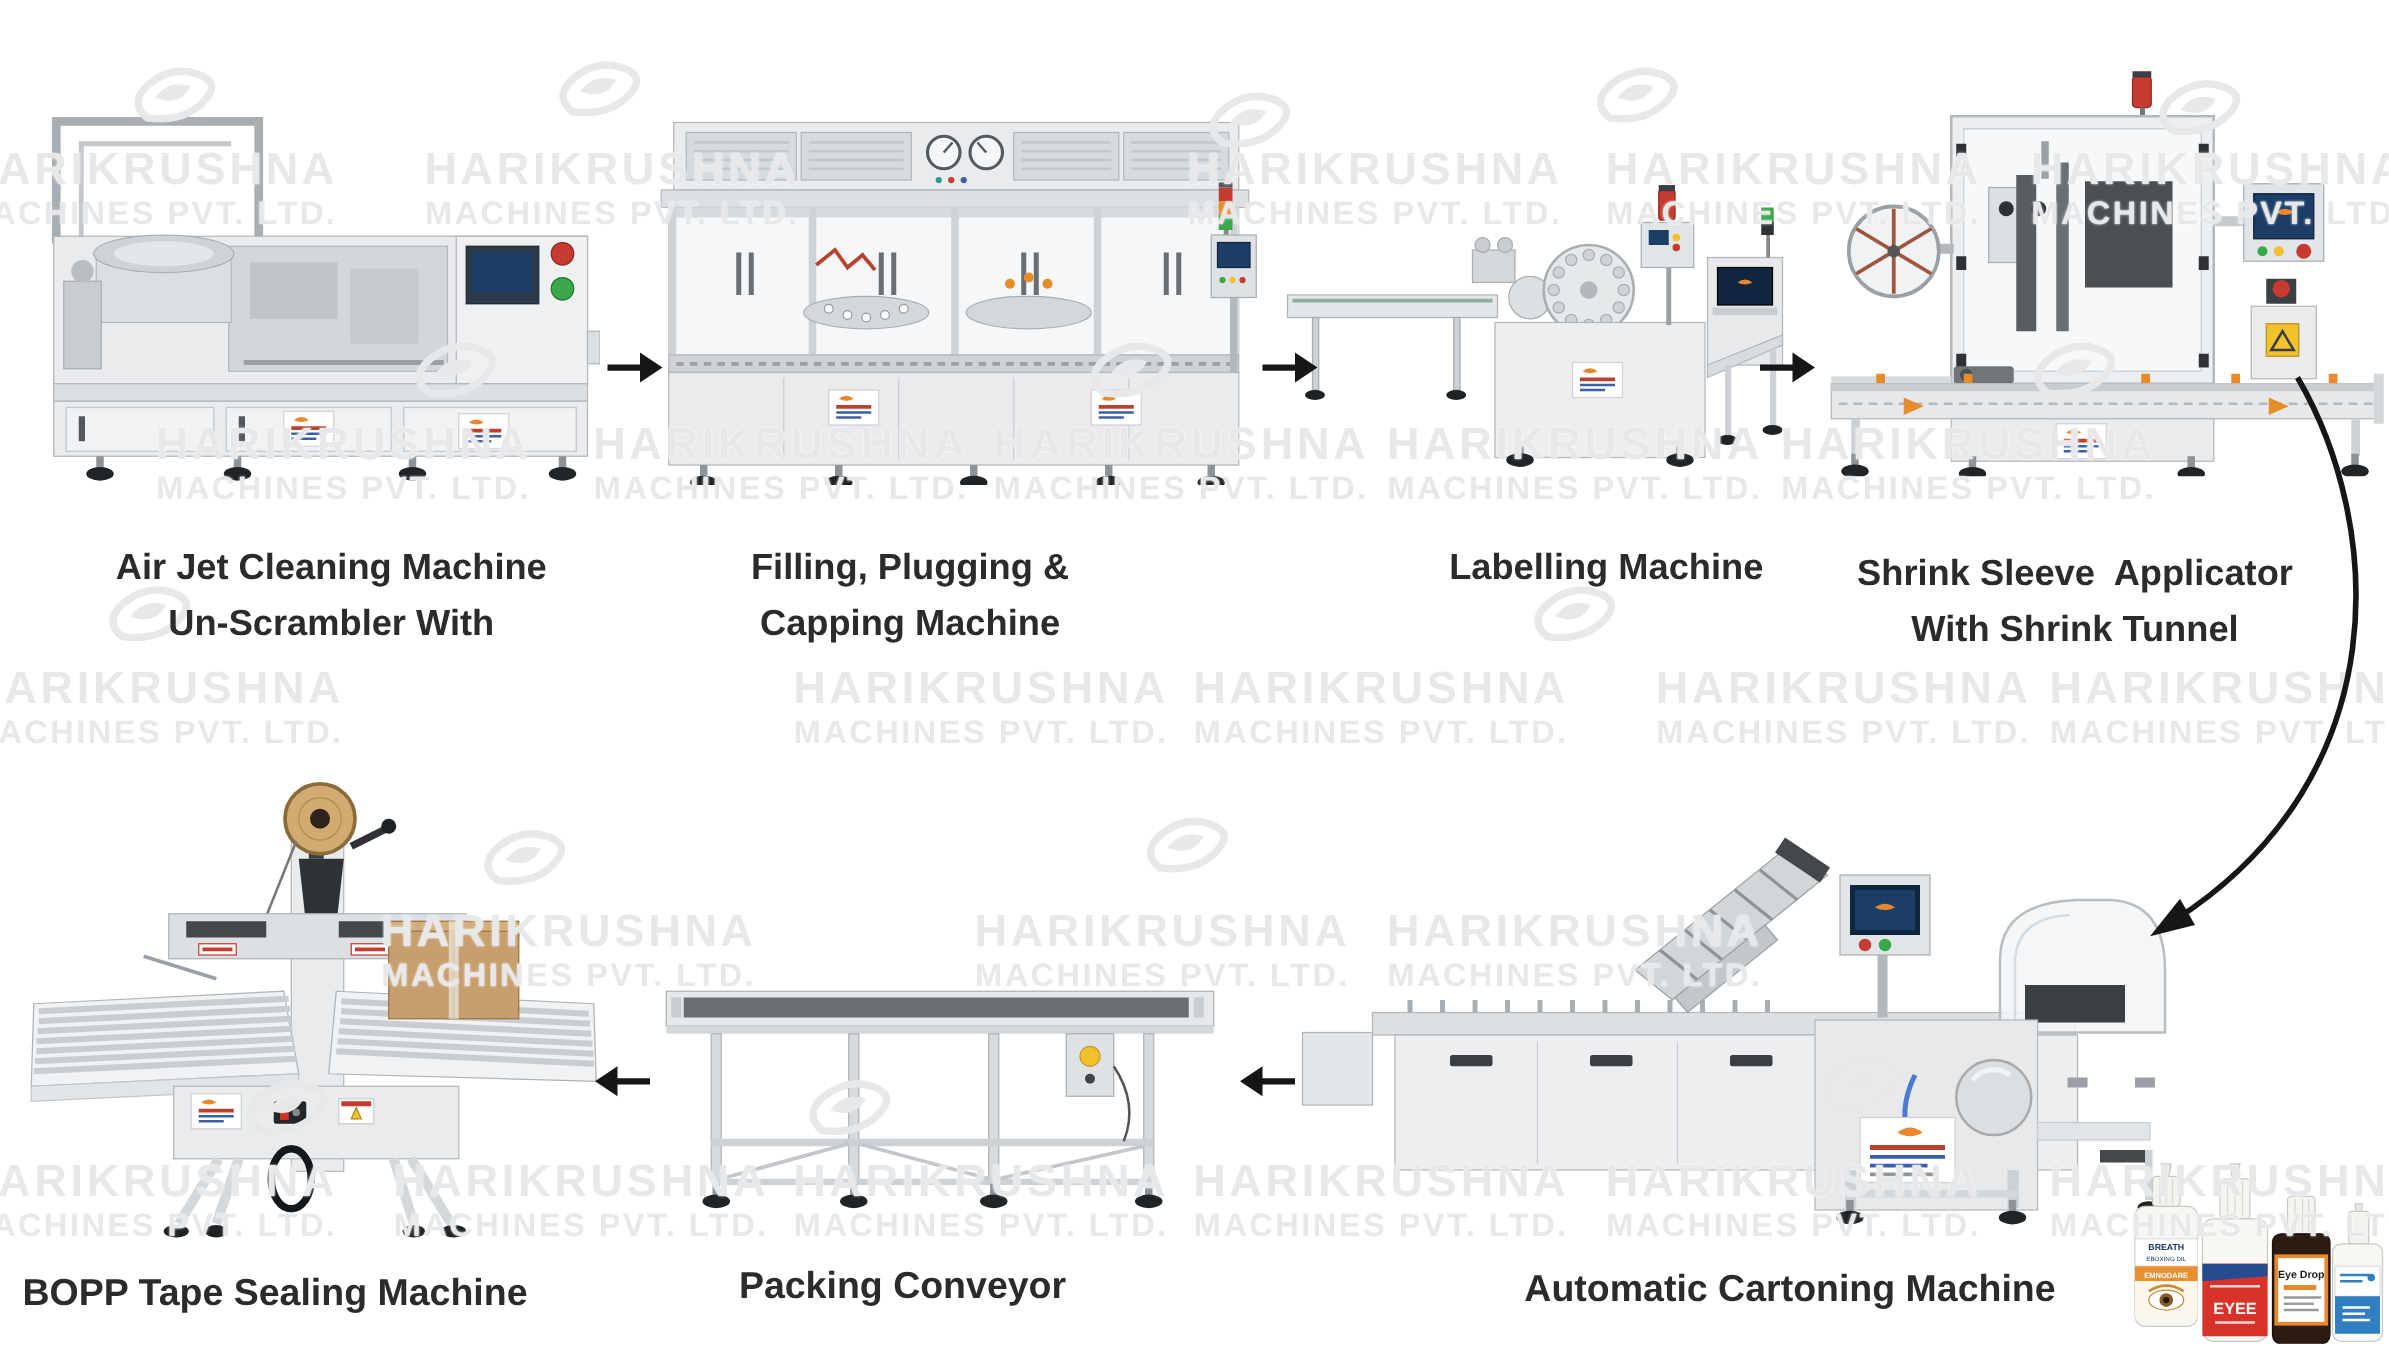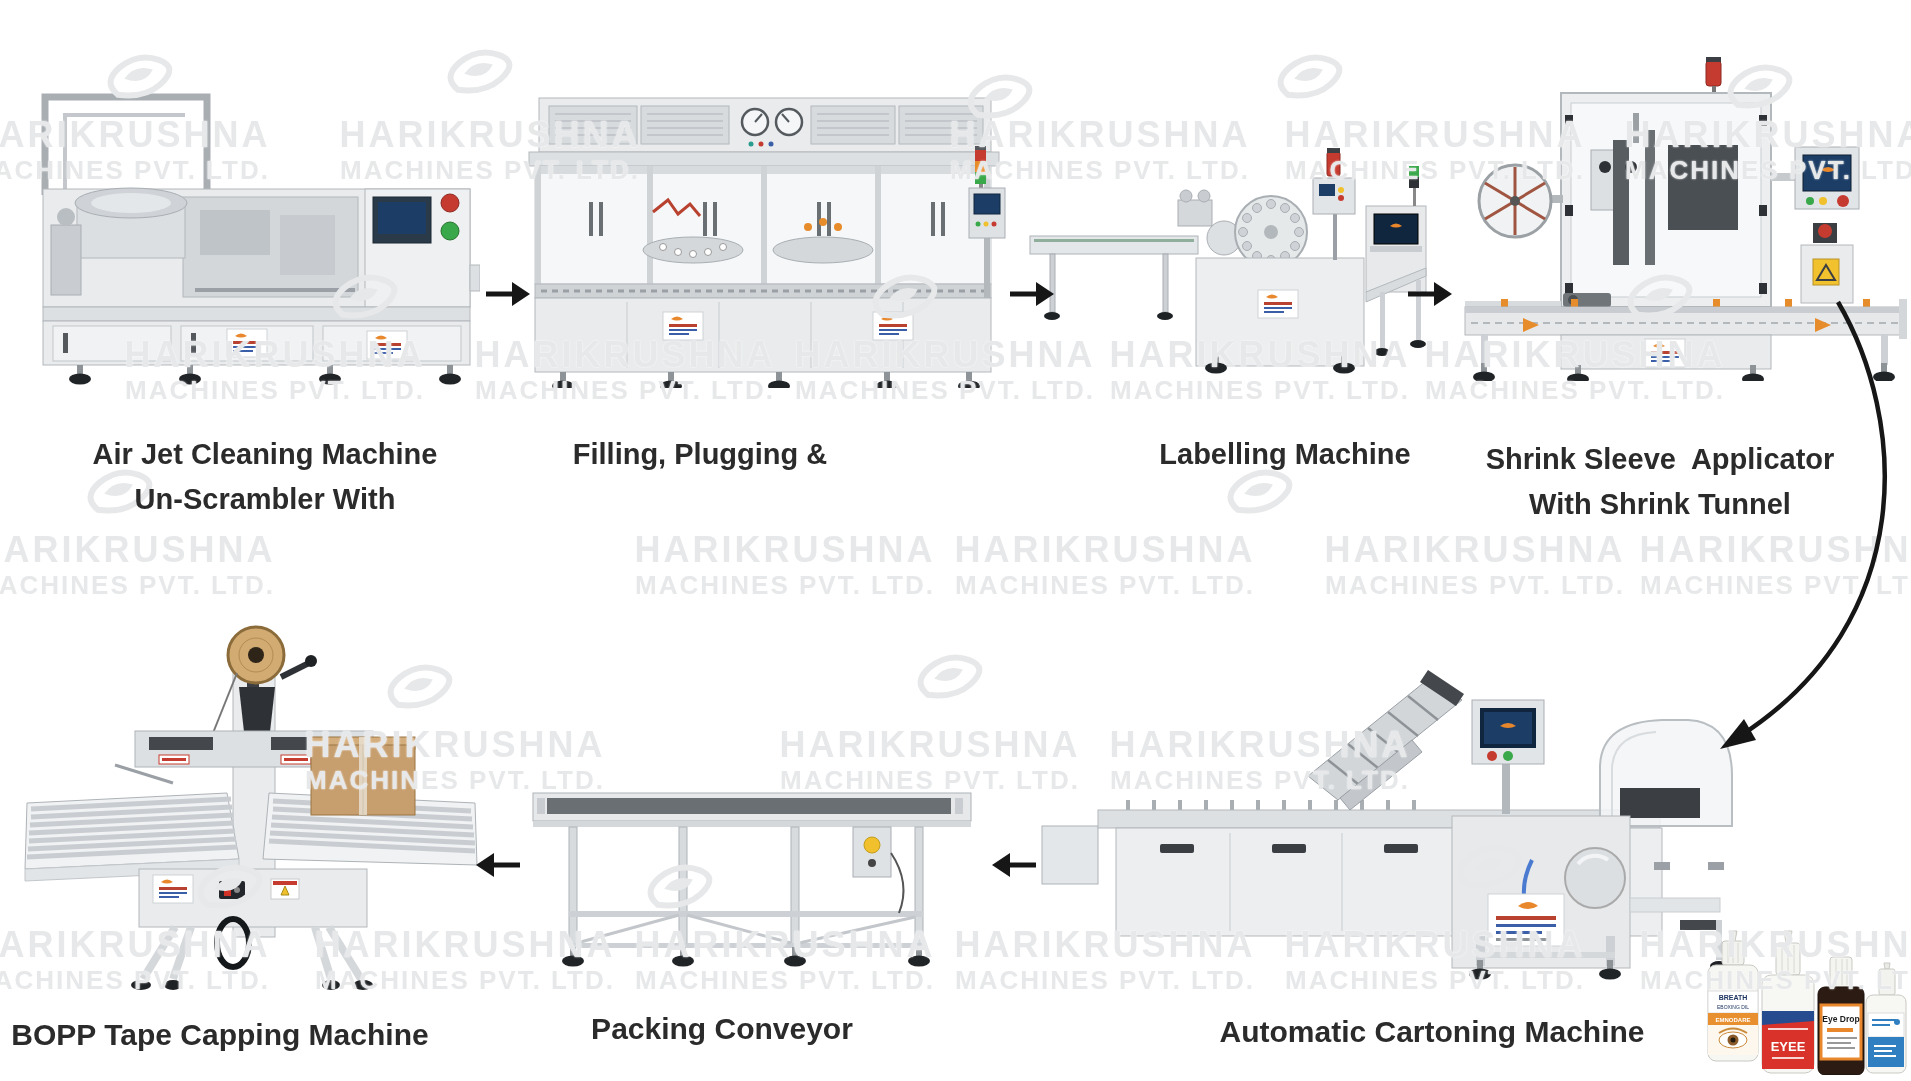--- a/index.html
+++ b/index.html
@@ -708,32 +708,33 @@
       <div class="wm-logo" style="left: 1490px; top: 870px;"><svg width="110" height="66" viewBox="0 0 110 66">
           <path d="M30,44 Q18,28 38,18 Q60,8 78,20 Q96,32 74,44 Q55,54 30,44 Z" fill="none" stroke="#e7e8e9" stroke-width="6"></path>
           <path d="M40,30 q14,-12 30,-2 q-12,14 -30,2 Z" fill="#e7e8e9"></path>
         </svg></div>
     </div>
 
   <div class="mlabel top" style="left:265px;top:432px">
     <span>Air Jet Cleaning Machine</span>
       <span>Un-Scrambler With</span>
   </div>
-  <div class="mlabel top" style="left:700px;top:432px">
+  <div class="mlabel top" style="left:728px;top:432px">
     <span>Filling, Plugging &amp;</span>
+      <span>Capping Machine</span>
   </div>
   <div class="mlabel top" style="left:1660px;top:437px">
     <span>Shrink Sleeve  Applicator</span>
       <span>With Shrink Tunnel</span>
   </div>
   <div class="mlabel top" style="left:1285px;top:432px">
     <span>Labelling Machine</span>
   </div>
   <div class="mlabel bottom" style="left:220px;top:1012px">
-    <span>BOPP Tape Capping Machine</span>
+    <span>BOPP Tape Sealing Machine</span>
   </div>
   <div class="mlabel bottom" style="left:722px;top:1006px">
     <span>Packing Conveyor</span>
   </div>
   <div class="mlabel bottom" style="left:1432px;top:1009px">
     <span>Automatic Cartoning Machine</span>
   </div>
 
   <div id="arrow-layer">
       <div class="arrow" style="left: 484px; top: 279px;"><svg width="46" height="30" viewBox="0 0 46 30">

